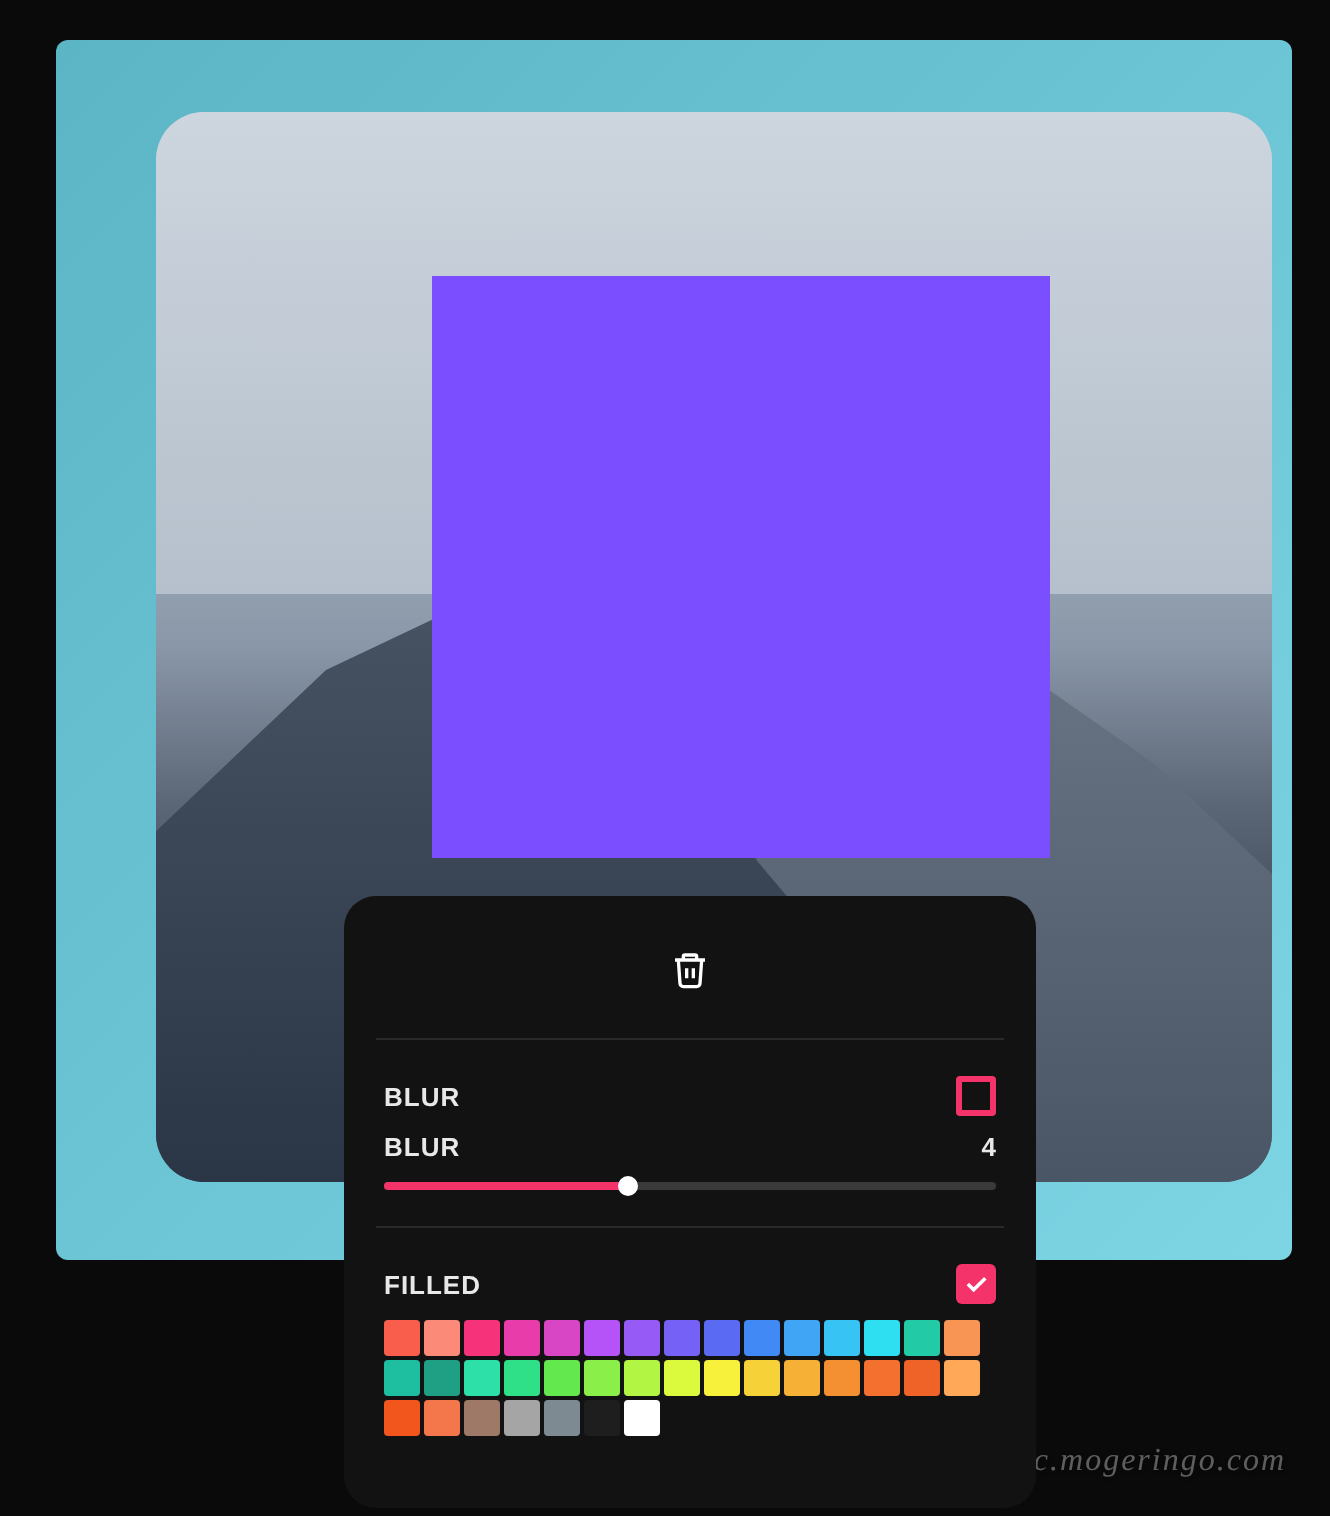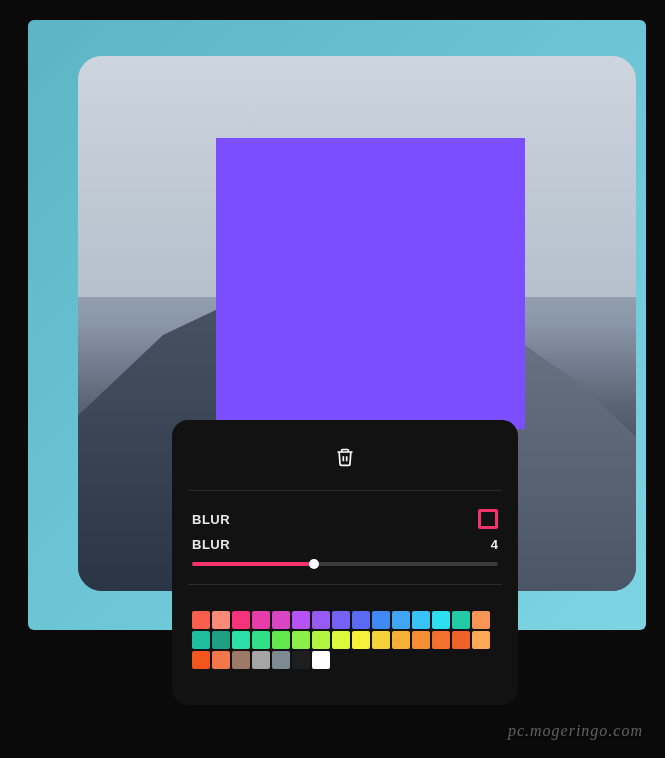--- a/index.html
+++ b/index.html
@@ -72,21 +72,21 @@
       position: absolute;
       top: 118px;
       left: 188px;
       width: 309px;
       height: 291px;
       background: #7B4FFF;
     }
     
     .popover {
       position: absolute;
-      top: 420px;
+      top: 448px;
       left: 172px;
       width: 346px;
       background: #121212;
       border-radius: 16px;
       padding: 18px 20px;
       z-index: 10;
     }
     
     .popover-header {
       display: flex;
@@ -248,20 +248,28 @@
     </div>
     <div class="slider-track">
       <div class="slider-fill" style="width: 40%;"></div>
       <div class="slider-thumb" style="left: 40%;"></div>
     </div>
   </div>
 
   <div class="divider"></div>
 
   <div class="section">
+    <div class="row">
+      <span class="label">FILLED</span>
+      <div class="checkbox">
+        <svg viewBox="0 0 24 24">
+          <path d="M5 12l5 5L20 7"></path>
+        </svg>
+      </div>
+    </div>
     <div class="color-grid">
         <div class="color-swatch" style="background: rgb(249, 94, 76);"></div>
         <div class="color-swatch" style="background: rgb(252, 138, 120);"></div>
         <div class="color-swatch" style="background: rgb(246, 51, 122);"></div>
         <div class="color-swatch" style="background: rgb(232, 60, 170);"></div>
         <div class="color-swatch" style="background: rgb(217, 70, 197);"></div>
         <div class="color-swatch" style="background: rgb(181, 83, 248);"></div>
         <div class="color-swatch" style="background: rgb(150, 90, 246);"></div>
         <div class="color-swatch" style="background: rgb(117, 97, 245);"></div>
         <div class="color-swatch" style="background: rgb(91, 106, 243);"></div>

